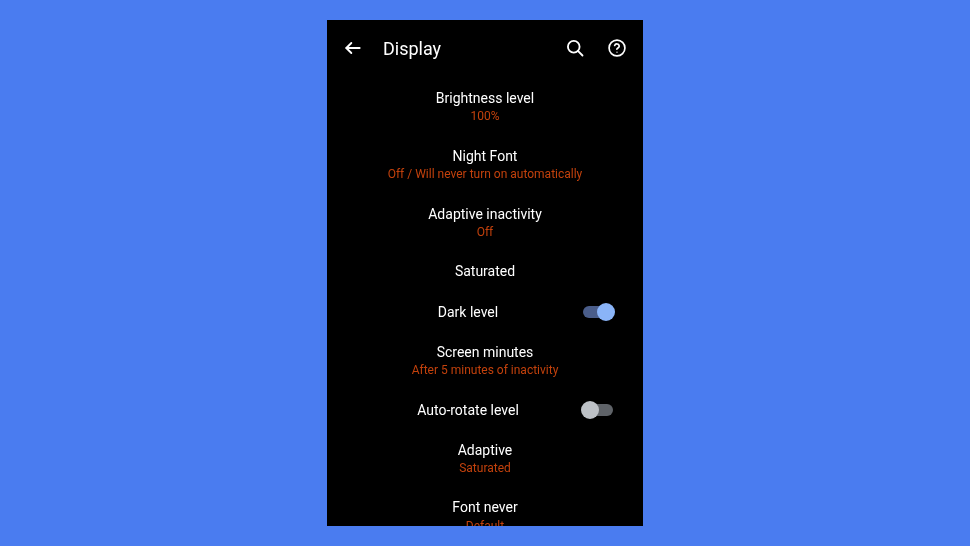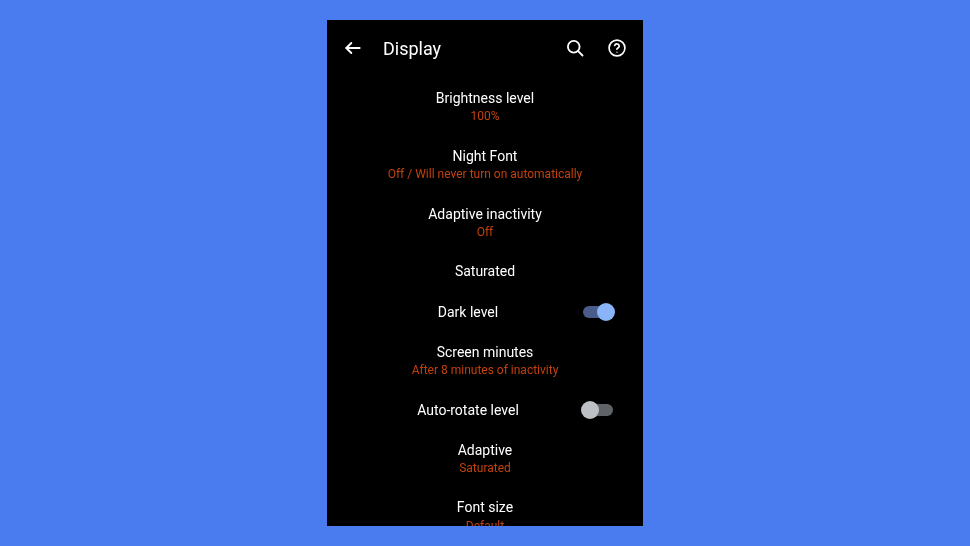--- a/index.html
+++ b/index.html
@@ -179,21 +179,21 @@
       </div>
       <div class="toggle on">
         <div class="toggle-track"></div>
         <div class="toggle-thumb"></div>
       </div>
     </div>
 
     <div class="setting-item">
       <div class="setting-text">
         <div class="setting-title">Screen minutes</div>
-        <div class="setting-subtitle">After 8 minutes of inactivity</div>
+        <div class="setting-subtitle">After 5 minutes of inactivity</div>
       </div>
     </div>
 
     <div class="setting-item">
       <div class="setting-text">
         <div class="setting-title">Auto-rotate level</div>
       </div>
       <div class="toggle off">
         <div class="toggle-track"></div>
         <div class="toggle-thumb"></div>
@@ -202,19 +202,19 @@
 
     <div class="setting-item">
       <div class="setting-text">
         <div class="setting-title">Adaptive</div>
         <div class="setting-subtitle">Saturated</div>
       </div>
     </div>
 
     <div class="setting-item">
       <div class="setting-text">
-        <div class="setting-title">Font size</div>
+        <div class="setting-title">Font never</div>
         <div class="setting-subtitle">Default</div>
       </div>
     </div>
 
   </div>
 </div>
 
 </body></html>

